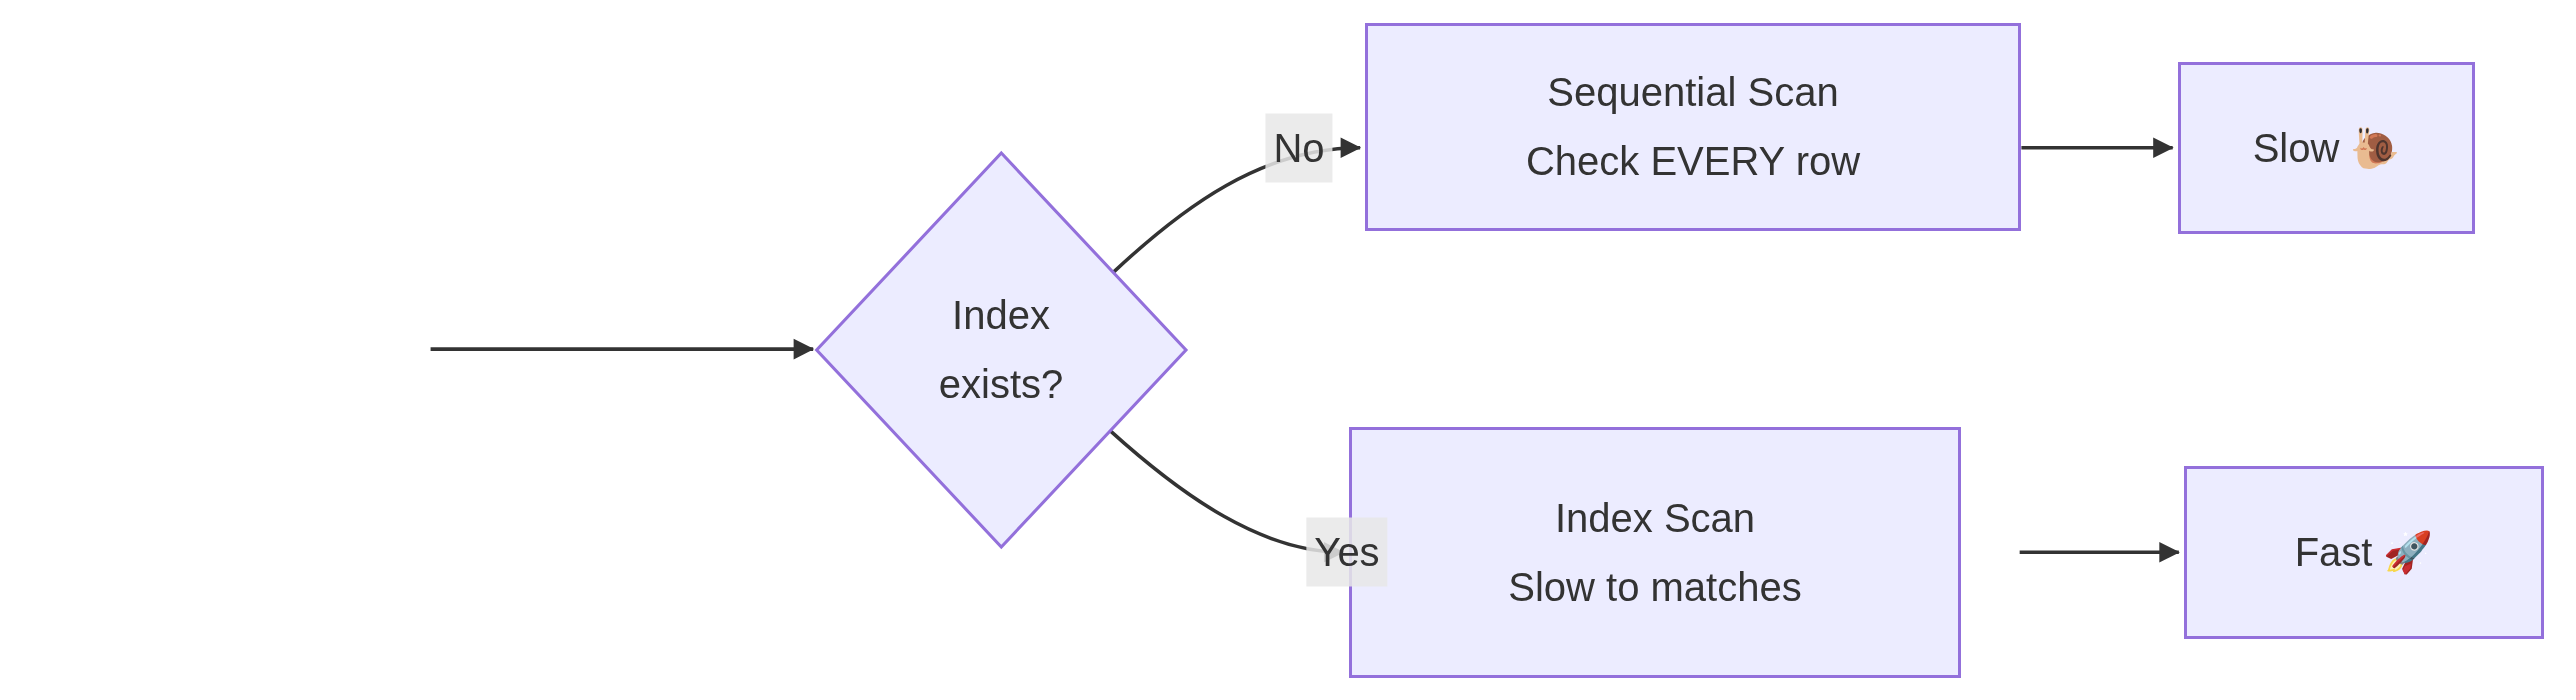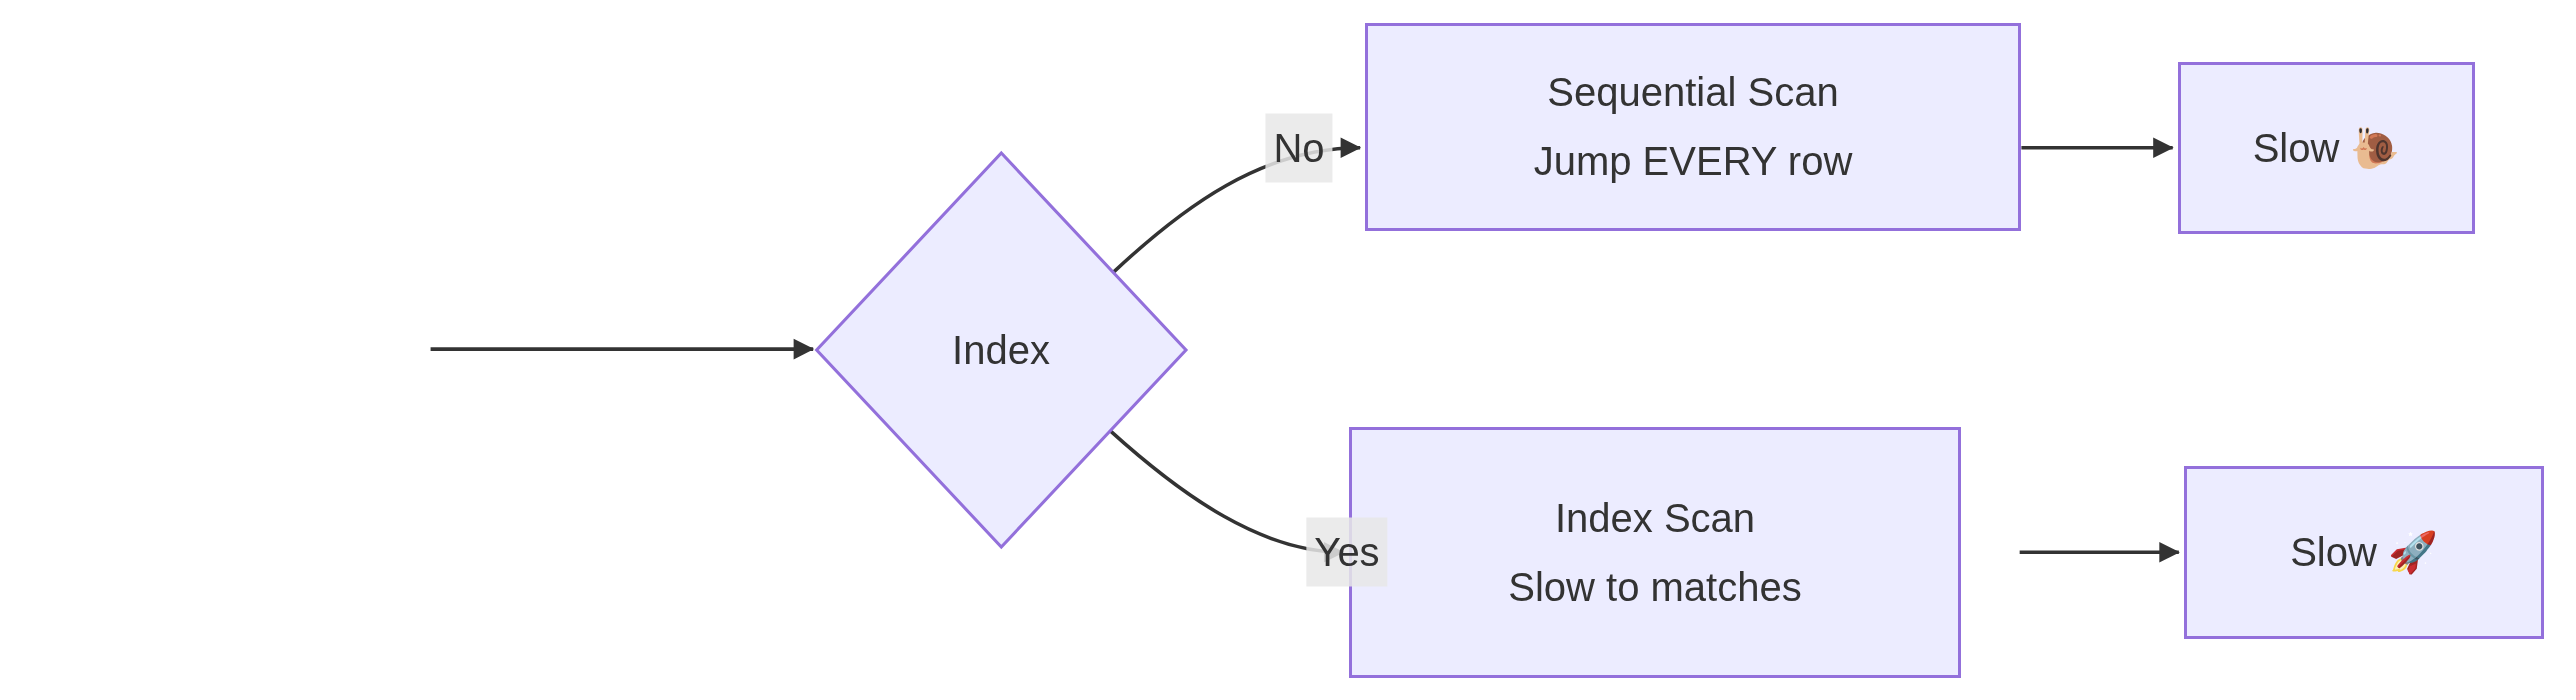--- a/index.html
+++ b/index.html
@@ -34,22 +34,21 @@
     align-items: center;
     justify-content: center;
     text-align: center;
     font-size: 40px;
     line-height: 69px;
   }
   .node-label-overlay {
     position: absolute;
     box-sizing: border-box;
     display: flex;
-    flex-direction: row;
-    align-items: center;
+    flex-direction: column;
     justify-content: center;
     text-align: center;
     font-size: 40px;
     line-height: 69px;
     background: transparent;
     border: none;
   }
   .line { display: block; white-space: nowrap; }
   .edge-label {
     position: absolute;
@@ -78,37 +77,38 @@
     <path class="edge" d="M1262,490 C1345,565 1435,628 1527,628" marker-end="url(#arrowhead)"></path>
     <path class="edge" d="M2298,168 L2470,168" marker-end="url(#arrowhead)"></path>
     <path class="edge" d="M2296,628 L2477,628" marker-end="url(#arrowhead)"></path>
 
     <polygon class="shape" points="1138,174 1348,398 1138,622 928,398"></polygon>
   </svg>
 
 
   <div class="node-label-overlay" style="left:816px; top:153px; width:370px; height:394px;">
     <span class="line">Index</span>
+    <span class="line">exists?</span>
   </div>
 
   <div class="node" style="left:1365px; top:23px; width:656px; height:208px;">
     <span class="line">Sequential Scan</span>
-    <span class="line">Jump EVERY row</span>
+    <span class="line">Check EVERY row</span>
   </div>
 
   <div class="node" style="left:2178px; top:62px; width:297px; height:172px;">
     <span class="line">Slow 🐌</span>
   </div>
 
   <div class="node" style="left:1349px; top:427px; width:612px; height:251px;">
     <span class="line">Index Scan</span>
     <span class="line">Slow to matches</span>
   </div>
 
   <div class="node" style="left:2184px; top:466px; width:360px; height:173px;">
-    <span class="line">Slow 🚀</span>
+    <span class="line">Fast 🚀</span>
   </div>
 
   <div class="edge-label" style="left:1299px; top:148px;">No</div>
   <div class="edge-label" style="left:1347px; top:552px;">Yes</div>
 
 </div>
 
 
 </body></html>

